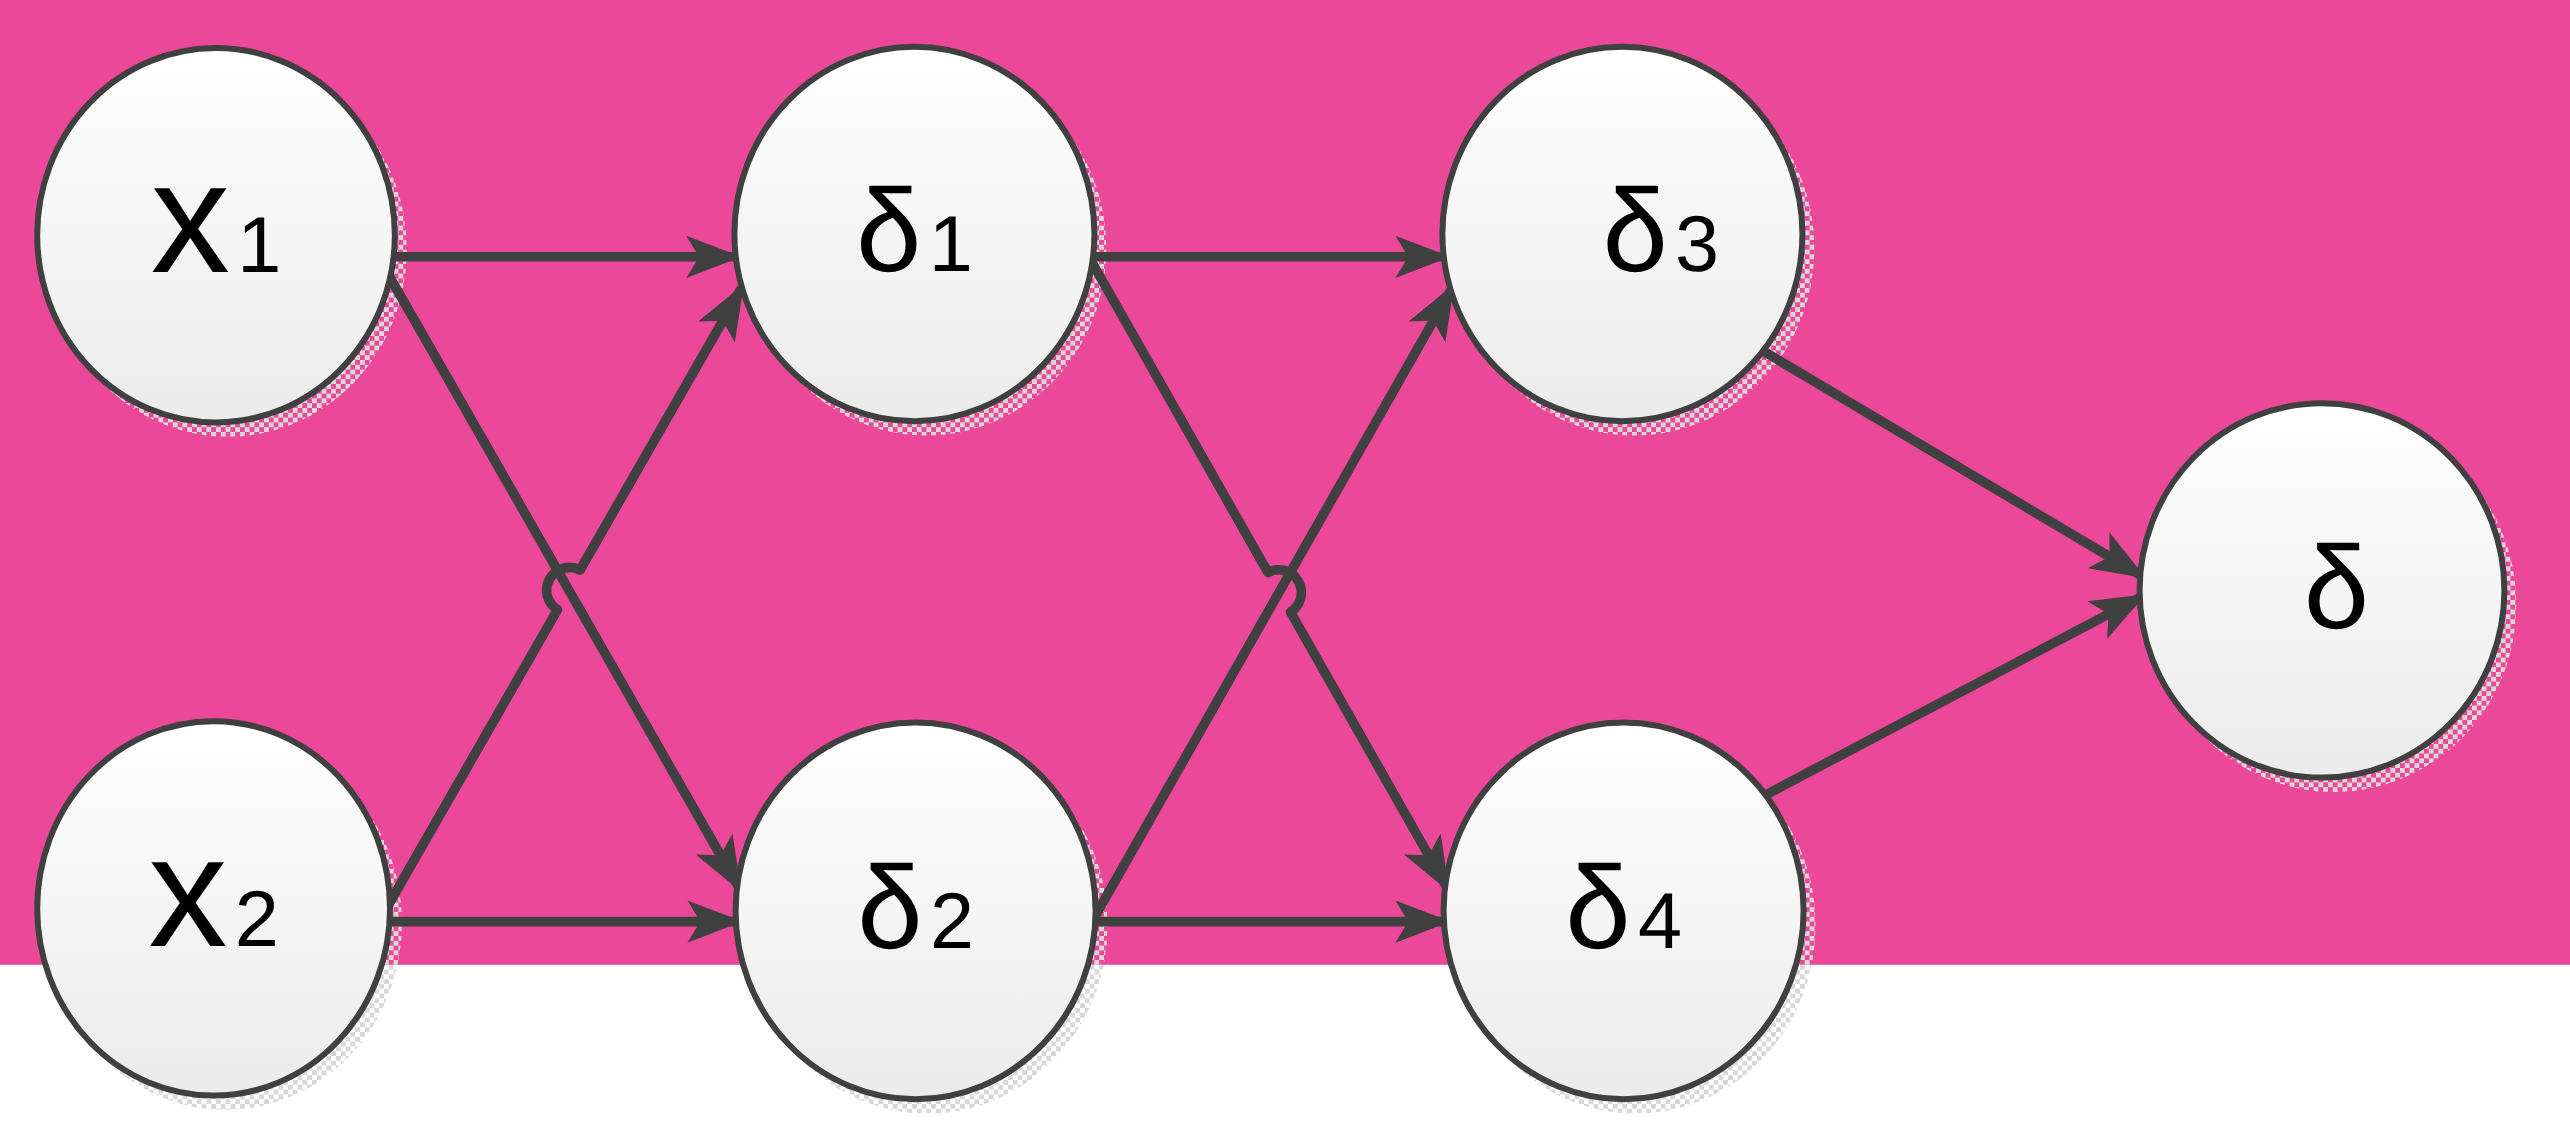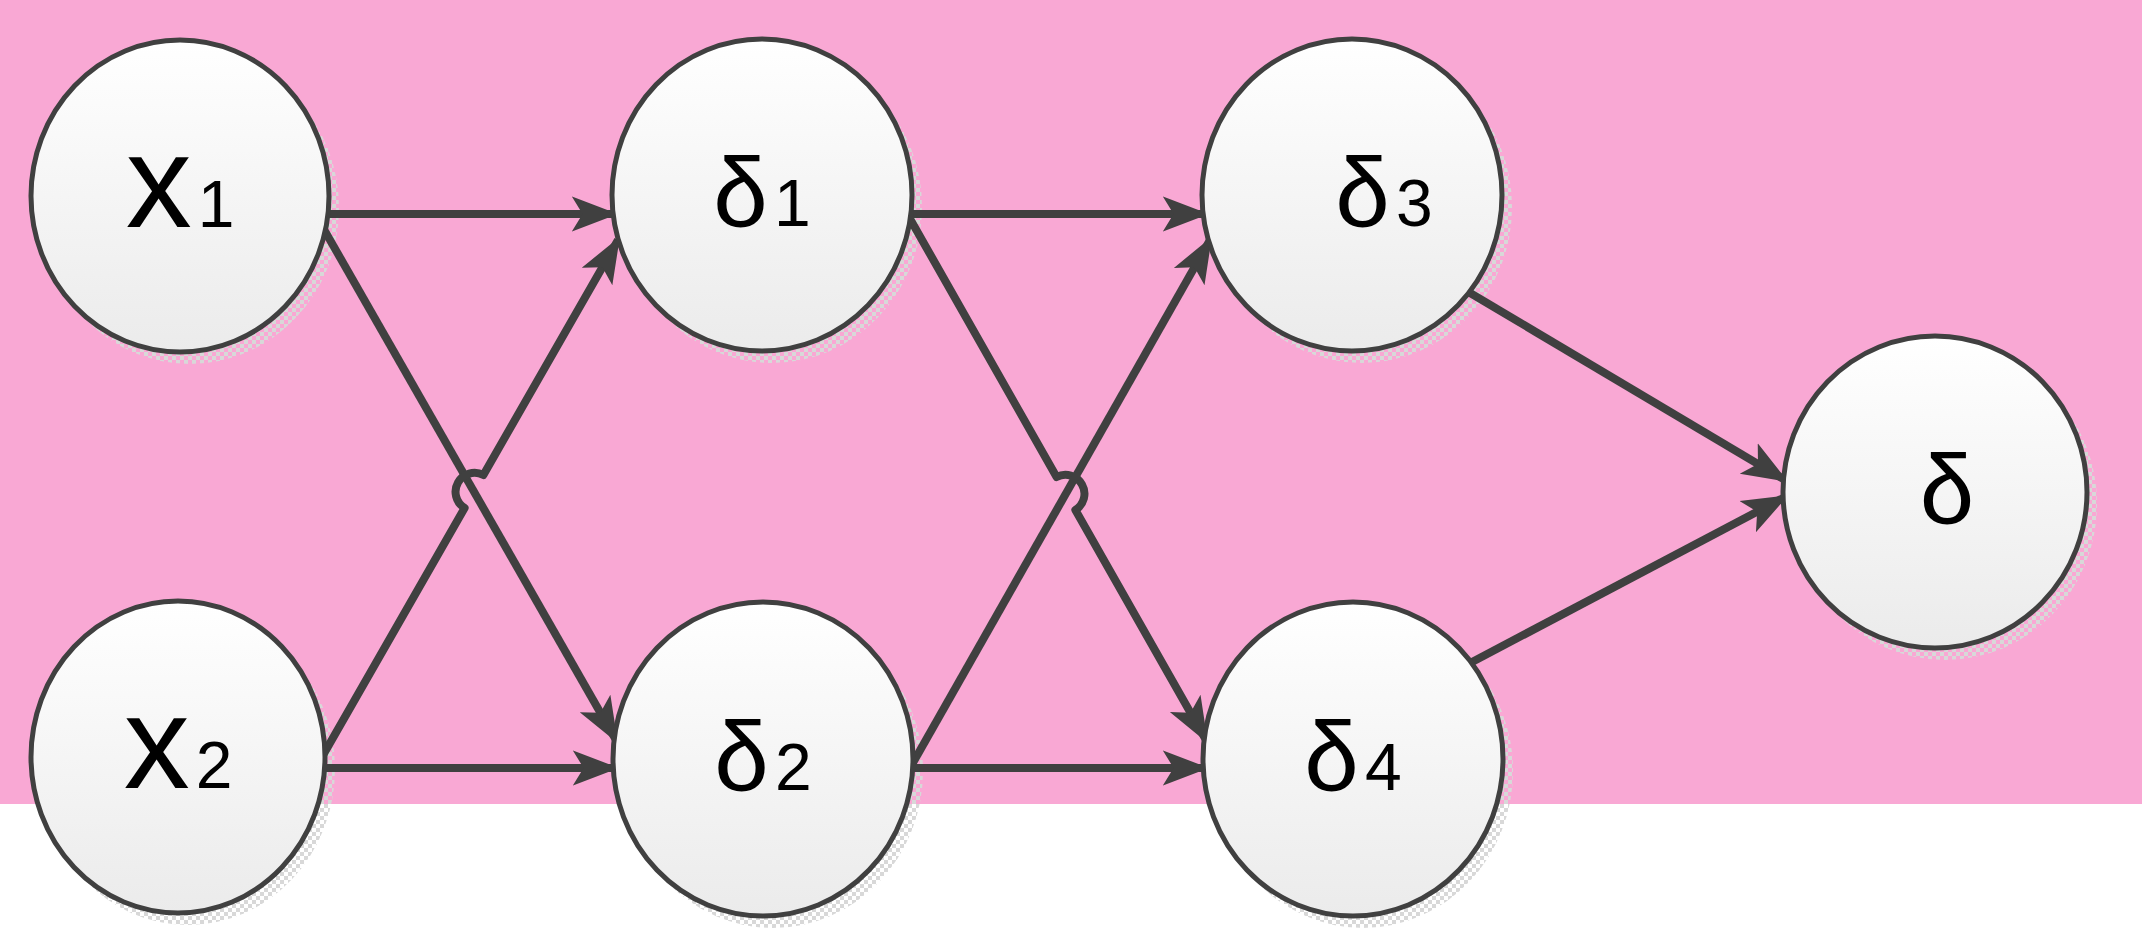--- a/index.html
+++ b/index.html
@@ -8,21 +8,21 @@
     background: #ffffff;
     width: 2142px;
     height: 940px;
     overflow: hidden;
     font-family: "Liberation Sans", "DejaVu Sans", sans-serif;
   }
   .canvas-wrap {
     position: relative;
     width: 2142px;
     height: 804px;
-    background: #f9a8d4;
+    background: #ec4899;
   }
   svg { display: block; }
   .node-label {
     font-family: "Liberation Sans", "DejaVu Sans", sans-serif;
     fill: #000000;
   }
   .label-main-x  { font-size: 132px; }
   .label-main-d  { font-size: 98px; }
   .label-sub     { font-size: 66px; }
   .edge {

